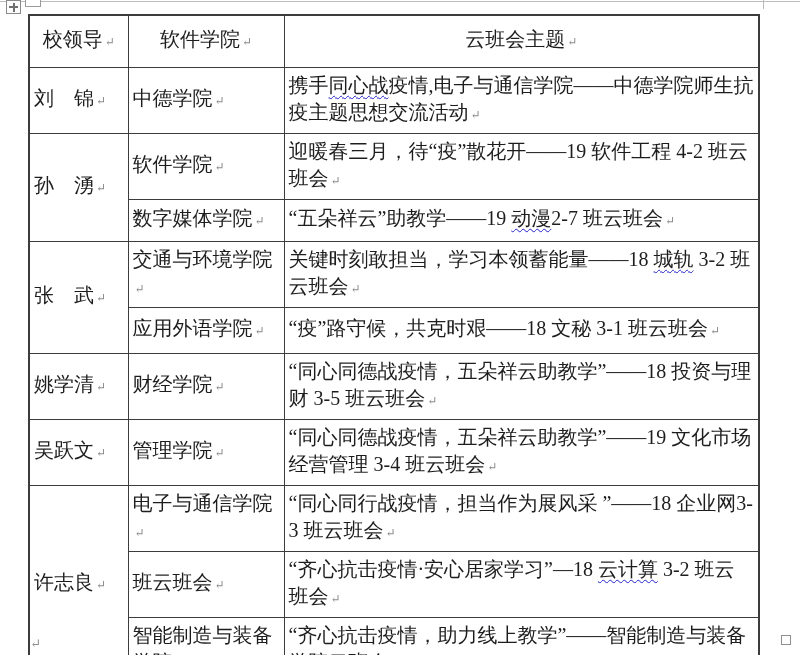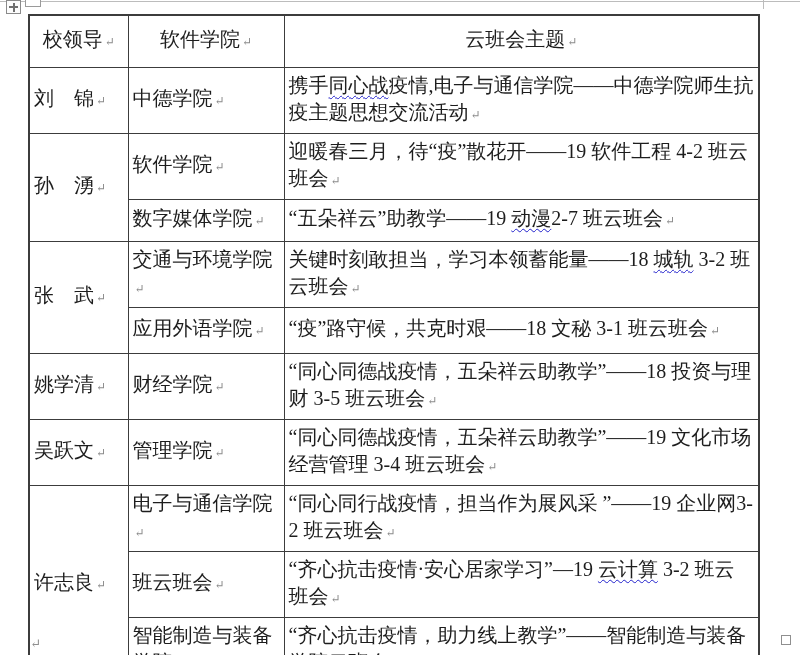--- a/index.html
+++ b/index.html
@@ -164,30 +164,30 @@
     </tr>
 
     <tr style="height:56px">
       <td class="leader-cell" rowspan="3">
         <span><span>许志良</span></span><span class="pm">↵</span>
       </td>
       <td class="college-cell">
         <span>电子与通信学院</span><span class="pm">↵</span>
       </td>
       <td class="theme-cell">
-        <span><span>“同心同行战疫情，担当作为展风采 ”——19 企业网3-2 班云班会</span></span><span class="pm">↵</span>
+        <span><span>“同心同行战疫情，担当作为展风采 ”——18 企业网3-3 班云班会</span></span><span class="pm">↵</span>
         
       </td>
     </tr>
     <tr style="height:62px">
       <td class="college-cell">
         <span>班云班会</span><span class="pm">↵</span>
       </td>
       <td class="theme-cell">
-        <span><span>“齐心抗击疫情·安心居家学习”—19 </span><span class="wavy-blue">云计算</span><span> 3-2 班云班会</span></span><span class="pm">↵</span>
+        <span><span>“齐心抗击疫情·安心居家学习”—18 </span><span class="wavy-blue">云计算</span><span> 3-2 班云班会</span></span><span class="pm">↵</span>
         
       </td>
     </tr>
     <tr style="height:62px">
       <td class="college-cell">
         <span>智能制造与装备学院</span><span class="pm">↵</span>
       </td>
       <td class="theme-cell">
         <span><span>“齐心抗击疫情，助力线上教学”——智能制造与装备学院云班会</span></span><span class="pm">↵</span>
         

